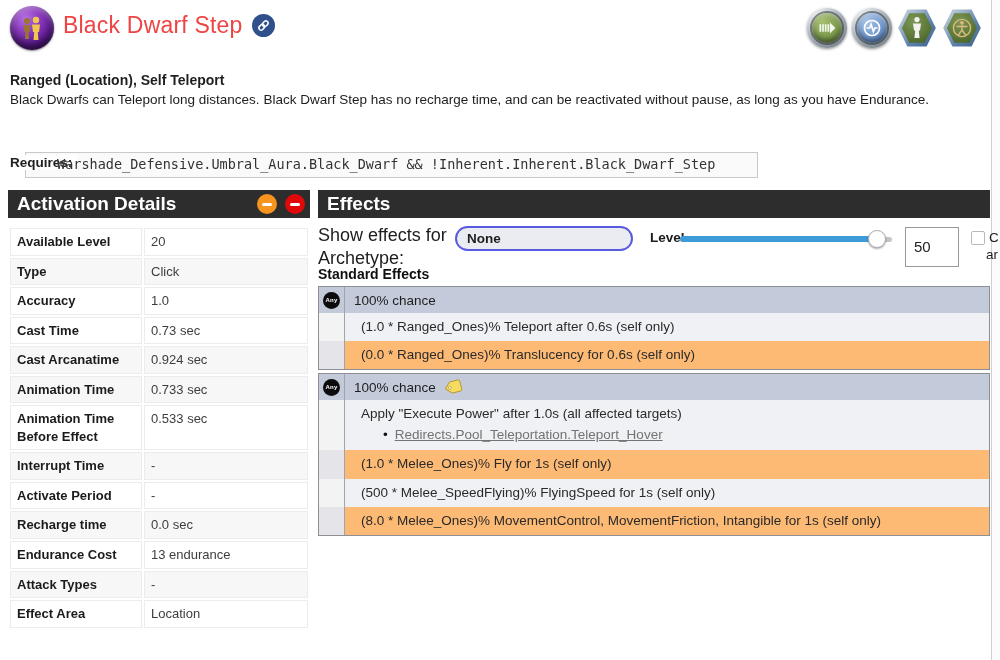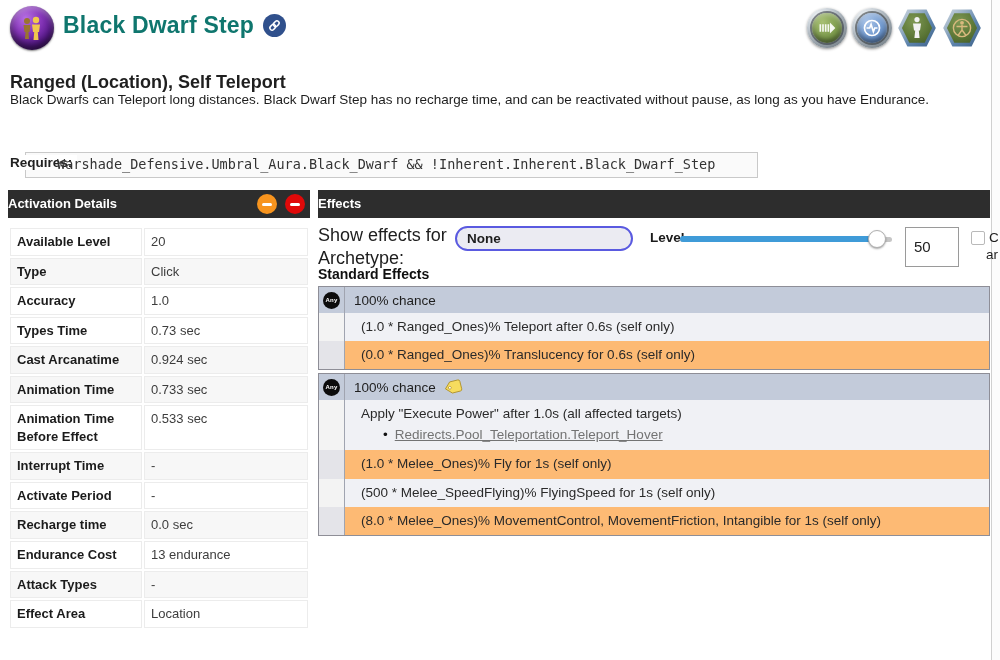--- a/index.html
+++ b/index.html
@@ -5,51 +5,51 @@
   html,body{margin:0;padding:0;background:#fff;}
   .app{position:relative;width:1000px;height:660px;background:#fff;overflow:hidden;
        font-family:"Liberation Sans",sans-serif;color:#222;}
 
   
   .power-orb{position:absolute;left:10px;top:6px;width:44px;height:44px;border-radius:50%;
     background:radial-gradient(circle at 35% 28%,#b66fe2 0%,#8a39bd 35%,#5a1a8e 65%,#2a0845 100%);
     box-shadow:inset 0 -5px 9px rgba(0,0,0,.55), inset 0 3px 5px rgba(255,255,255,.35), 0 1px 2px rgba(0,0,0,.5);
     display:flex;align-items:center;justify-content:center;}
   .title-row{position:absolute;left:63px;top:12px;display:flex;align-items:center;gap:9px;}
-  .page-title{margin:0;font-size:23px;font-weight:bold;color:#0f766e;letter-spacing:.2px;}
+  .page-title{margin:0;font-size:23px;font-weight:normal;color:#ef4444;letter-spacing:.2px;}
   .permalink{width:23px;height:23px;border-radius:50%;background:#30508c;display:flex;
     align-items:center;justify-content:center;cursor:pointer;}
   .badges{position:absolute;top:8px;right:18px;display:flex;gap:5px;}
   .badge{width:40px;height:40px;display:flex;align-items:center;justify-content:center;position:relative;}
   .badge.round{border-radius:50%;
     background:radial-gradient(circle at 30% 22%,#f2f5f7 0%,#c2cad1 35%,#8d979f 70%,#5f6970 100%);
     box-shadow:0 1px 3px rgba(0,0,0,.45);}
   .badge.round .inner{width:30px;height:30px;border-radius:50%;display:flex;align-items:center;justify-content:center;
     box-shadow:inset 0 2px 4px rgba(255,255,255,.4), inset 0 -3px 5px rgba(0,0,0,.45), 0 0 0 2px rgba(40,45,50,.55);}
   .inner.green{background:radial-gradient(circle at 35% 30%,#a8c074 0%,#7c9a4c 55%,#557030 100%);}
   .inner.blue{background:radial-gradient(circle at 35% 30%,#a9c4e8 0%,#6e97cd 55%,#41679e 100%);}
   .badge.hex{clip-path:polygon(3% 50%,26% 4%,74% 4%,97% 50%,74% 96%,26% 96%);
     background:linear-gradient(135deg,#d6dee6 0%,#9fb4c8 30%,#5b82ab 60%,#3c5f86 100%);}
   .badge.hex .inner-hex{position:absolute;left:4px;top:4px;right:4px;bottom:4px;
     clip-path:polygon(3% 50%,26% 4%,74% 4%,97% 50%,74% 96%,26% 96%);
     background:radial-gradient(circle at 40% 30%,#7e9753 0%,#5b7636 55%,#3c5322 100%);
     display:flex;align-items:center;justify-content:center;}
-  .subtitle{position:absolute;left:10px;top:72px;font-weight:bold;font-size:18px;color:#1f1f1f;}
+  .subtitle{position:absolute;left:10px;top:72px;font-weight:bold;font-size:14px;color:#1f1f1f;}
   .description{position:absolute;left:10px;top:90px;width:958px;font-size:13.5px;line-height:1.45;color:#1d1d1d;}
 
   
   .requires-wrap{position:absolute;left:10px;top:150px;width:780px;height:30px;}
   .requires-box{position:absolute;left:15px;top:2px;width:731px;height:24px;border:1px solid #c9c9c9;background:#fafafa;}
   .requires-label{position:absolute;left:0;top:5px;background:#fff;padding-right:5px;font-weight:bold;font-size:13.5px;z-index:2;text-align:center;}
   .requires-expr{position:absolute;left:47px;top:6px;font-family:"DejaVu Sans Mono","Liberation Mono",monospace;
     font-size:13.5px;color:#333;white-space:nowrap;z-index:2;}
 
   
-  .panel-header{height:28px;background:#2d2d2d;color:#fff;font-weight:bold;font-size:13px;
-    line-height:28px;padding-left:0;box-sizing:border-box;position:relative;}
+  .panel-header{height:28px;background:#2d2d2d;color:#fff;font-weight:bold;font-size:19px;
+    line-height:28px;padding-left:9px;box-sizing:border-box;position:relative;}
 
   
   .left-panel{position:absolute;left:8px;top:190px;width:302px;}
   .minus-btn{position:absolute;top:4px;width:20px;height:20px;border-radius:50%;display:flex;
     align-items:center;justify-content:center;cursor:pointer;}
   .minus-btn.orange{right:33px;background:#f7941e;}
   .minus-btn.red{right:5px;background:#e00909;}
   .minus-bar{width:10px;height:3px;background:#fff;border-radius:1.5px;}
   .details-table{position:absolute;left:8px;top:226px;width:302px;border-collapse:separate;
     border-spacing:2px;font-size:13px;}
@@ -202,21 +202,21 @@
         </tr>
       <tr class="even">
           <td class="k">Type</td>
           <td class="v">Click</td>
         </tr>
       <tr class="odd">
           <td class="k">Accuracy</td>
           <td class="v">1.0</td>
         </tr>
       <tr class="odd">
-          <td class="k">Types Time</td>
+          <td class="k">Cast Time</td>
           <td class="v">0.73 sec</td>
         </tr>
       <tr class="even">
           <td class="k">Cast Arcanatime</td>
           <td class="v">0.924 sec</td>
         </tr>
       <tr class="even">
           <td class="k">Animation Time</td>
           <td class="v">0.733 sec</td>
         </tr>

